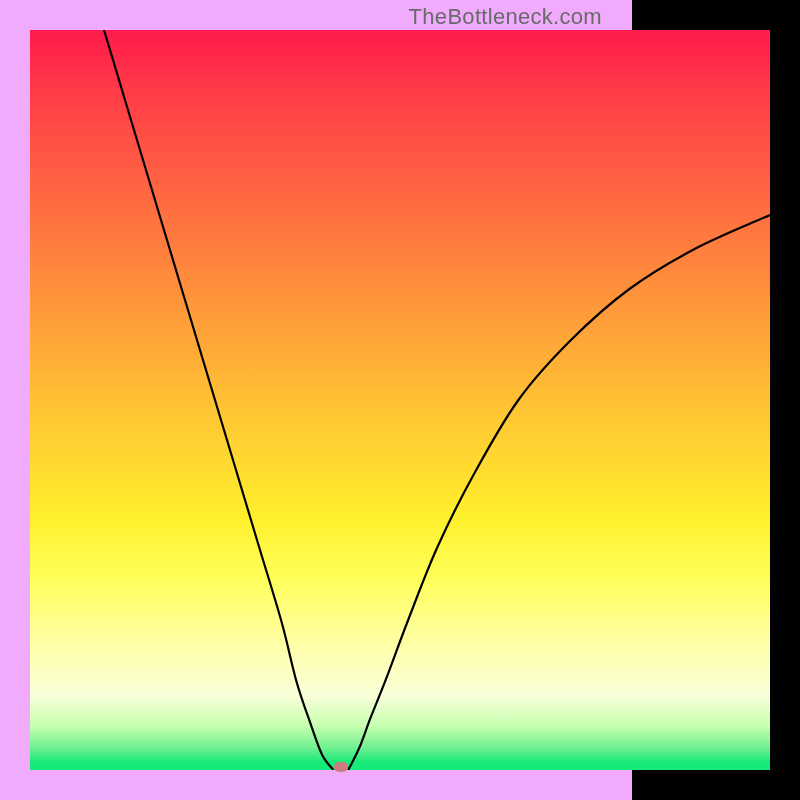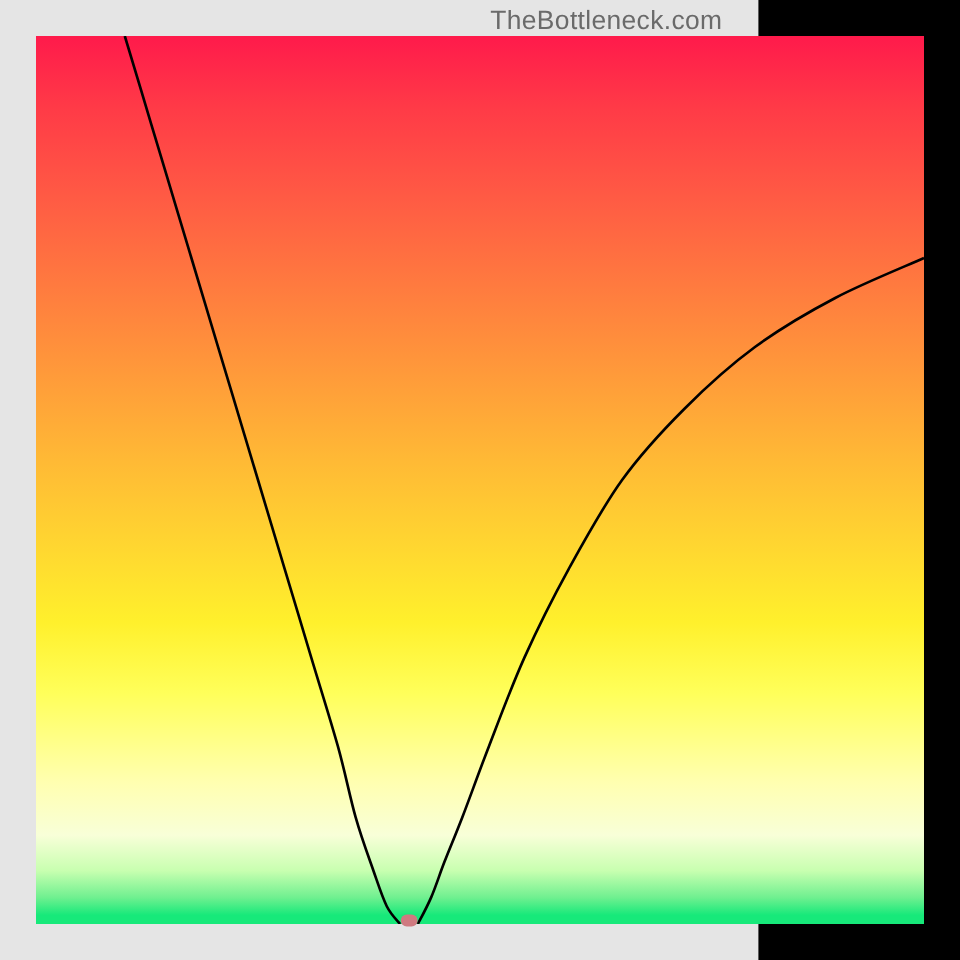--- a/index.html
+++ b/index.html
@@ -8,21 +8,21 @@
     width: 800px;
     height: 800px;
     background: #000;
     overflow: hidden;
     font-family: Arial, Helvetica, sans-serif;
   }
   .frame {
     position: relative;
     width: 632px;
     height: 800px;
-    background: #e5e5e5;
+    background: #f0abfc;
   }
   .plot-area {
     position: absolute;
     left: 30px;
     top: 30px;
     width: 740px;
     height: 740px;
     
     background: linear-gradient(to bottom,
       #ff1a4b 0%,

